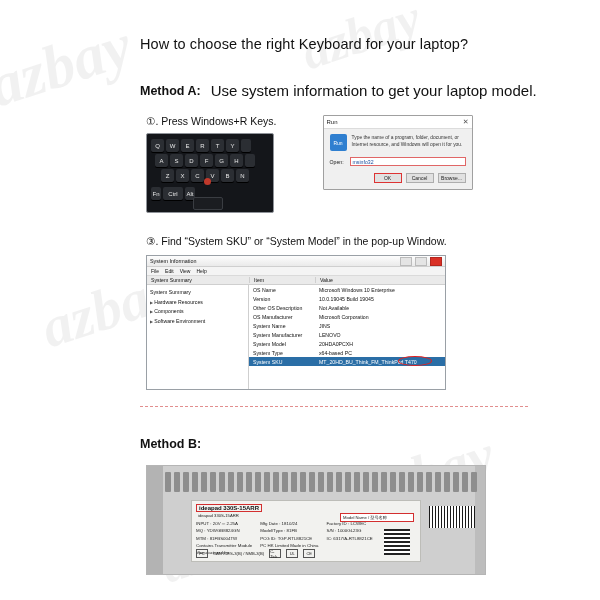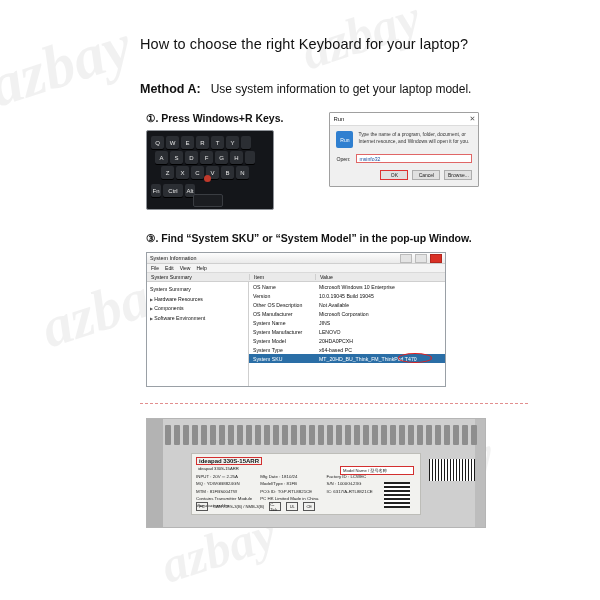--- a/index.html
+++ b/index.html
@@ -30,24 +30,24 @@
 
   .page { position:relative; z-index:10; padding:0 36px; }
 
   h1.title {
     font-size:14.5px; font-weight:normal; margin:36px 0 12px 104px;
     letter-spacing:0.1px;
   }
 
   .method-head { margin:30px 0 0 104px; display:flex; align-items:center; gap:10px; }
   .method-label { font-size:12.5px; font-weight:bold; }
-  .method-text { font-size:12px; }
+  .method-text { font-size:15px; }
 
   .steps-row { display:flex; margin:16px 0 0 110px; gap:46px; }
-  .step-label { font-size:10.5px; margin-bottom:6px;font-weight:bold; }
+  .step-label { font-size:10.5px; margin-bottom:6px; }
 
   
   .kb {
     width:128px; height:80px; background:#14161a;
     border:1px solid #8f9399; position:relative; overflow:hidden;
     border-radius:2px;
   }
   .kb .krow { position:absolute; display:flex; gap:2px; }
   .kb .key {
     background:#2b2e33; color:#e6e6e6; font-size:6px;
@@ -333,20 +333,23 @@
             <span class="v">MT_20HD_BU_Think_FM_ThinkPad T470</span>
             <span class="ellipse"></span>
           </div>
         </div>
       </div>
     </div>
   </div>
 
   <div class="divider"></div>
 
+  <div class="method-head">
+    <span class="method-label">Method B:</span>
+  </div>
 
   <div class="label-photo">
     <div class="lp-dark"></div>
     <div class="lp-dark2"></div>
     <div class="lp-vents">
       <span></span>
         <span></span>
         <span></span>
         <span></span>
         <span></span>

